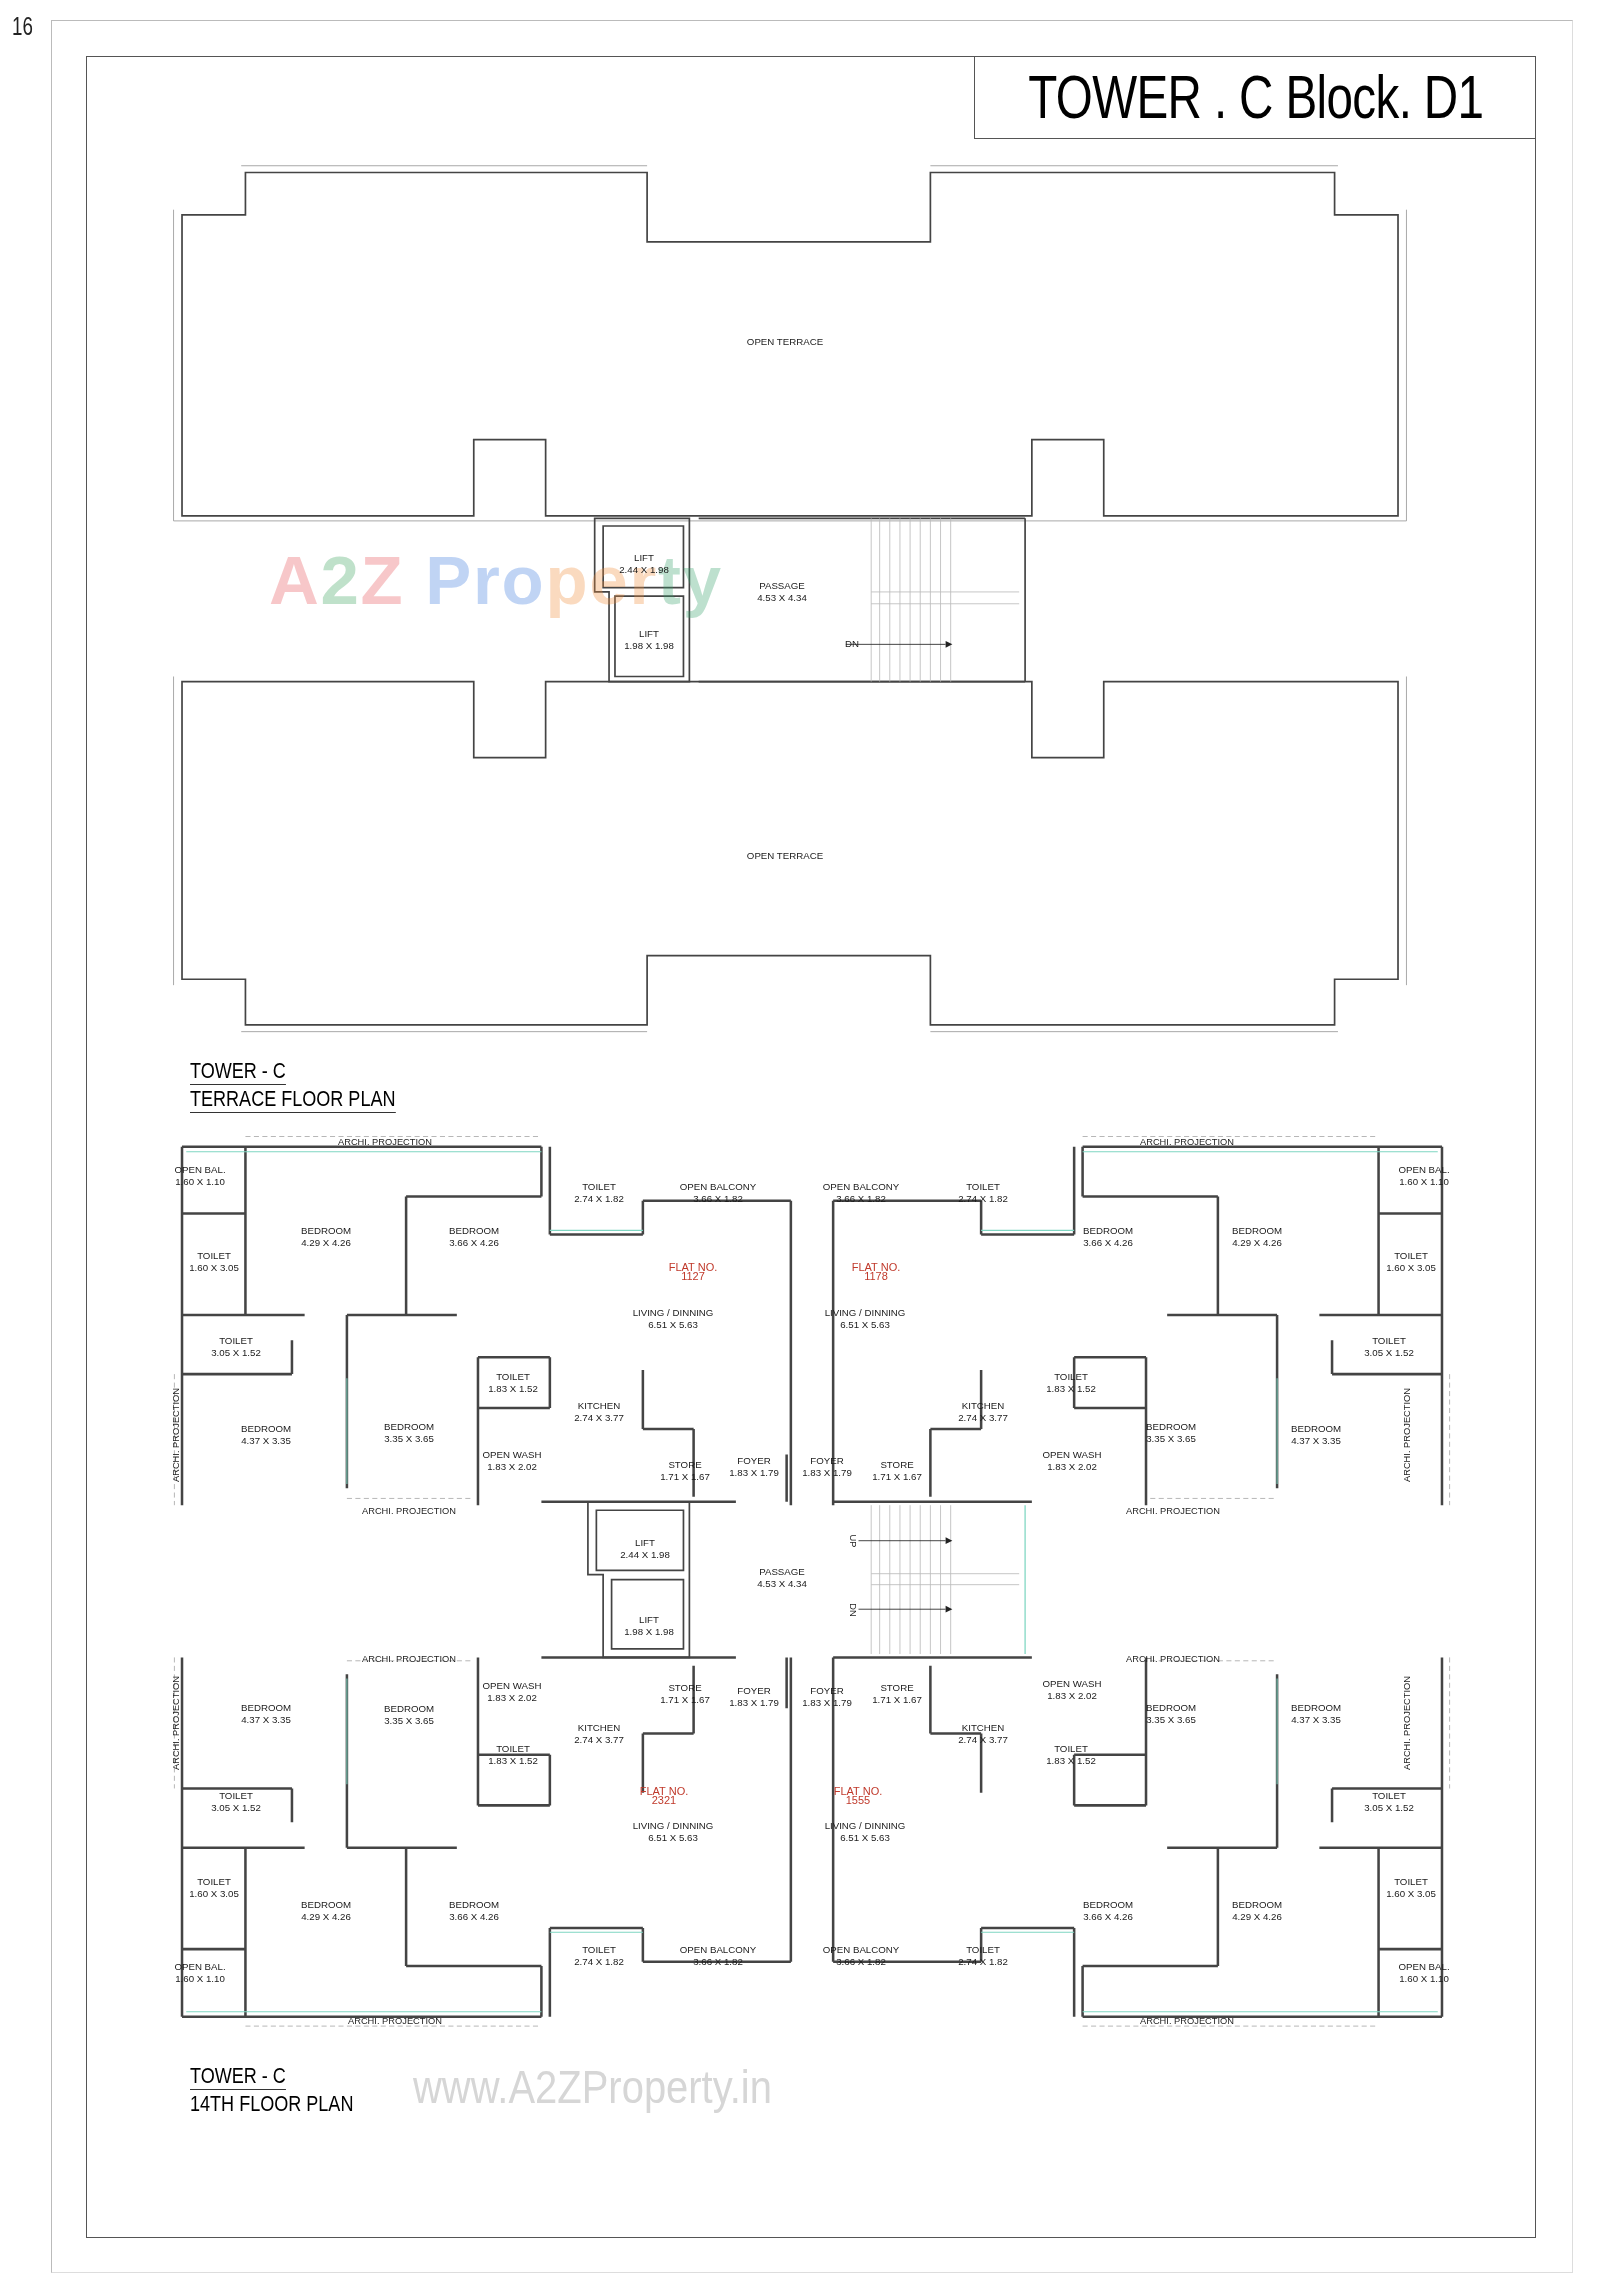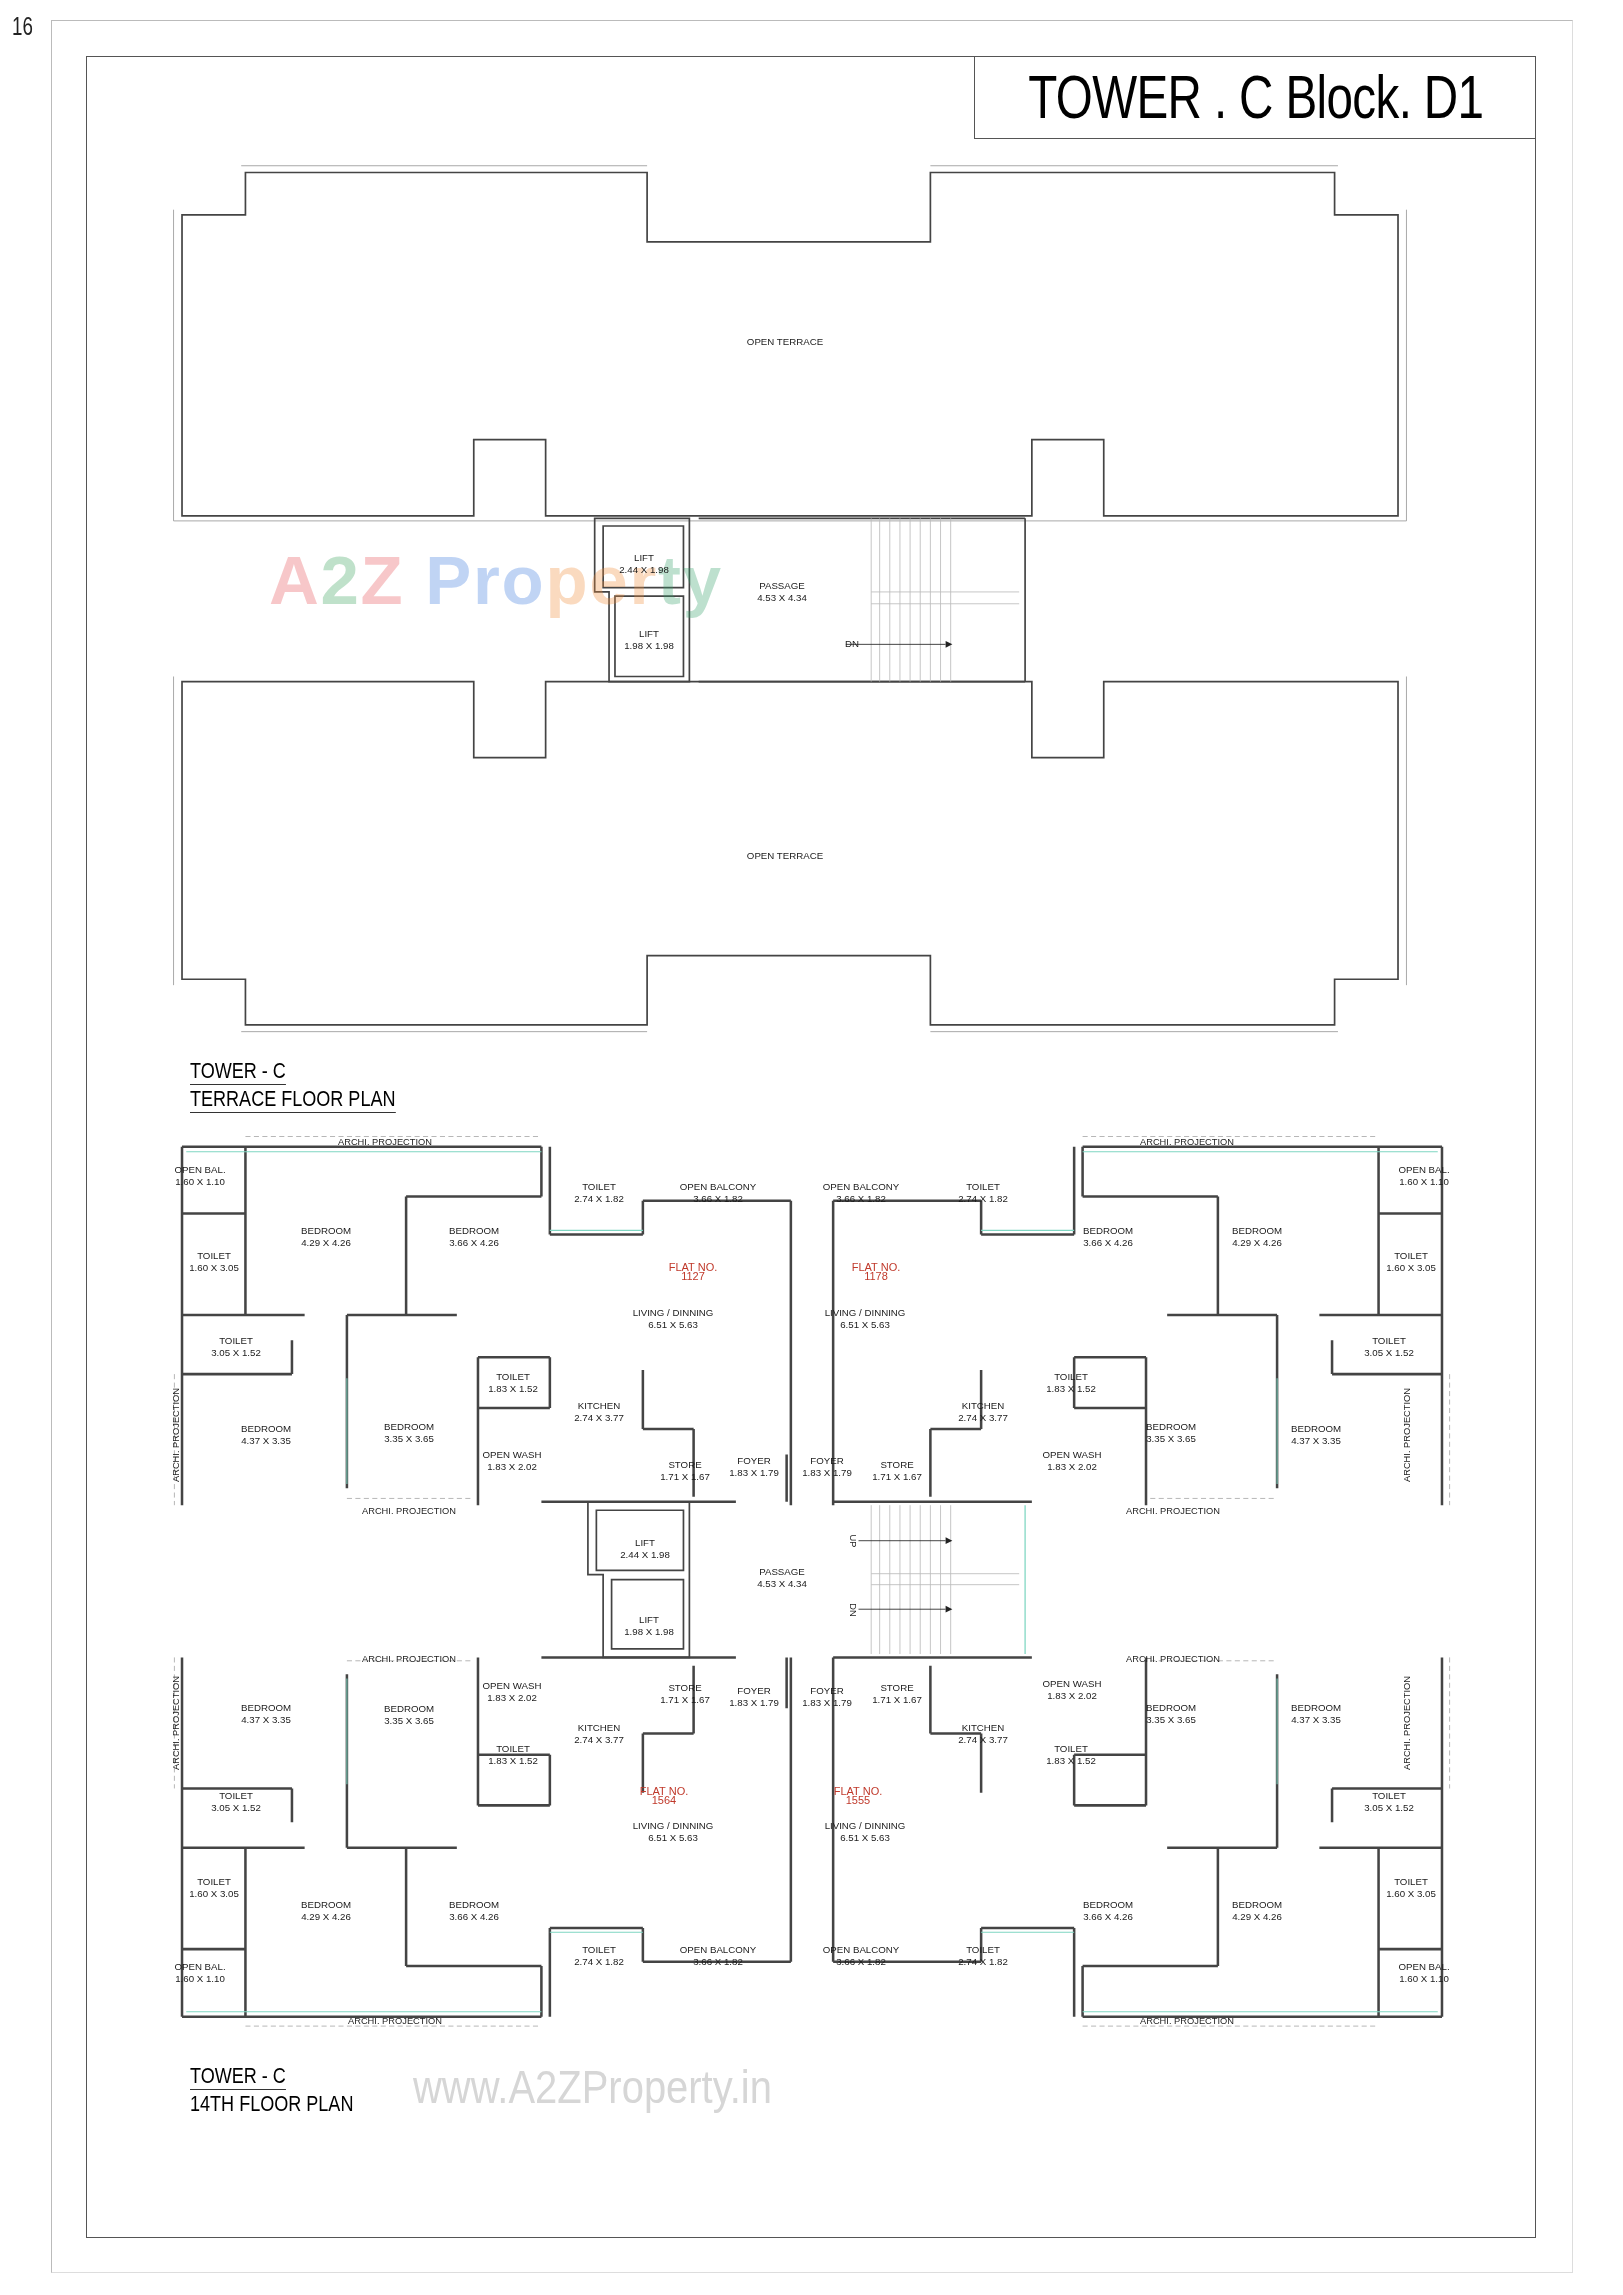--- a/index.html
+++ b/index.html
@@ -158,21 +158,21 @@
 </div>
 
 <div>
   <div class="lbl" style="left:266px;top:1714px"><span>BEDROOM</span><span class="dim">4.37 X 3.35</span></div>
   <div class="lbl" style="left:409px;top:1715px"><span>BEDROOM</span><span class="dim">3.35 X 3.65</span></div>
   <div class="lbl" style="left:512px;top:1692px;white-space:normal;width:59px"><span>OPEN WASH</span><span class="dim">1.83 X 2.02</span></div>
   <div class="lbl" style="left:513px;top:1755px"><span>TOILET</span><span class="dim">1.83 X 1.52</span></div>
   <div class="lbl" style="left:599px;top:1734px"><span>KITCHEN</span><span class="dim">2.74 X 3.77</span></div>
   <div class="lbl" style="left:685px;top:1694px"><span>STORE</span><span class="dim">1.71 X 1.67</span></div>
   <div class="lbl" style="left:754px;top:1697px"><span>FOYER</span><span class="dim">1.83 X 1.79</span></div>
-  <div class="flatno" style="left:664px;top:1796px"><span>FLAT NO.</span><br><span>1564</span></div>
+  <div class="flatno" style="left:664px;top:1796px"><span>FLAT NO.</span><br><span>2321</span></div>
   <div class="lbl" style="left:673px;top:1832px"><span>LIVING / DINNING</span><span class="dim">6.51 X 5.63</span></div>
   <div class="lbl" style="left:236px;top:1802px"><span>TOILET</span><span class="dim">3.05 X 1.52</span></div>
   <div class="lbl" style="left:214px;top:1888px"><span>TOILET</span><span class="dim">1.60 X 3.05</span></div>
   <div class="lbl" style="left:326px;top:1911px"><span>BEDROOM</span><span class="dim">4.29 X 4.26</span></div>
   <div class="lbl" style="left:474px;top:1911px"><span>BEDROOM</span><span class="dim">3.66 X 4.26</span></div>
   <div class="lbl" style="left:599px;top:1956px"><span>TOILET</span><span class="dim">2.74 X 1.82</span></div>
   <div class="lbl" style="left:718px;top:1956px"><span>OPEN BALCONY</span><span class="dim">3.66 X 1.82</span></div>
   <div class="lbl" style="left:200px;top:1973px"><span>OPEN BAL.</span><span class="dim">1.60 X 1.10</span></div>
 </div>
 

